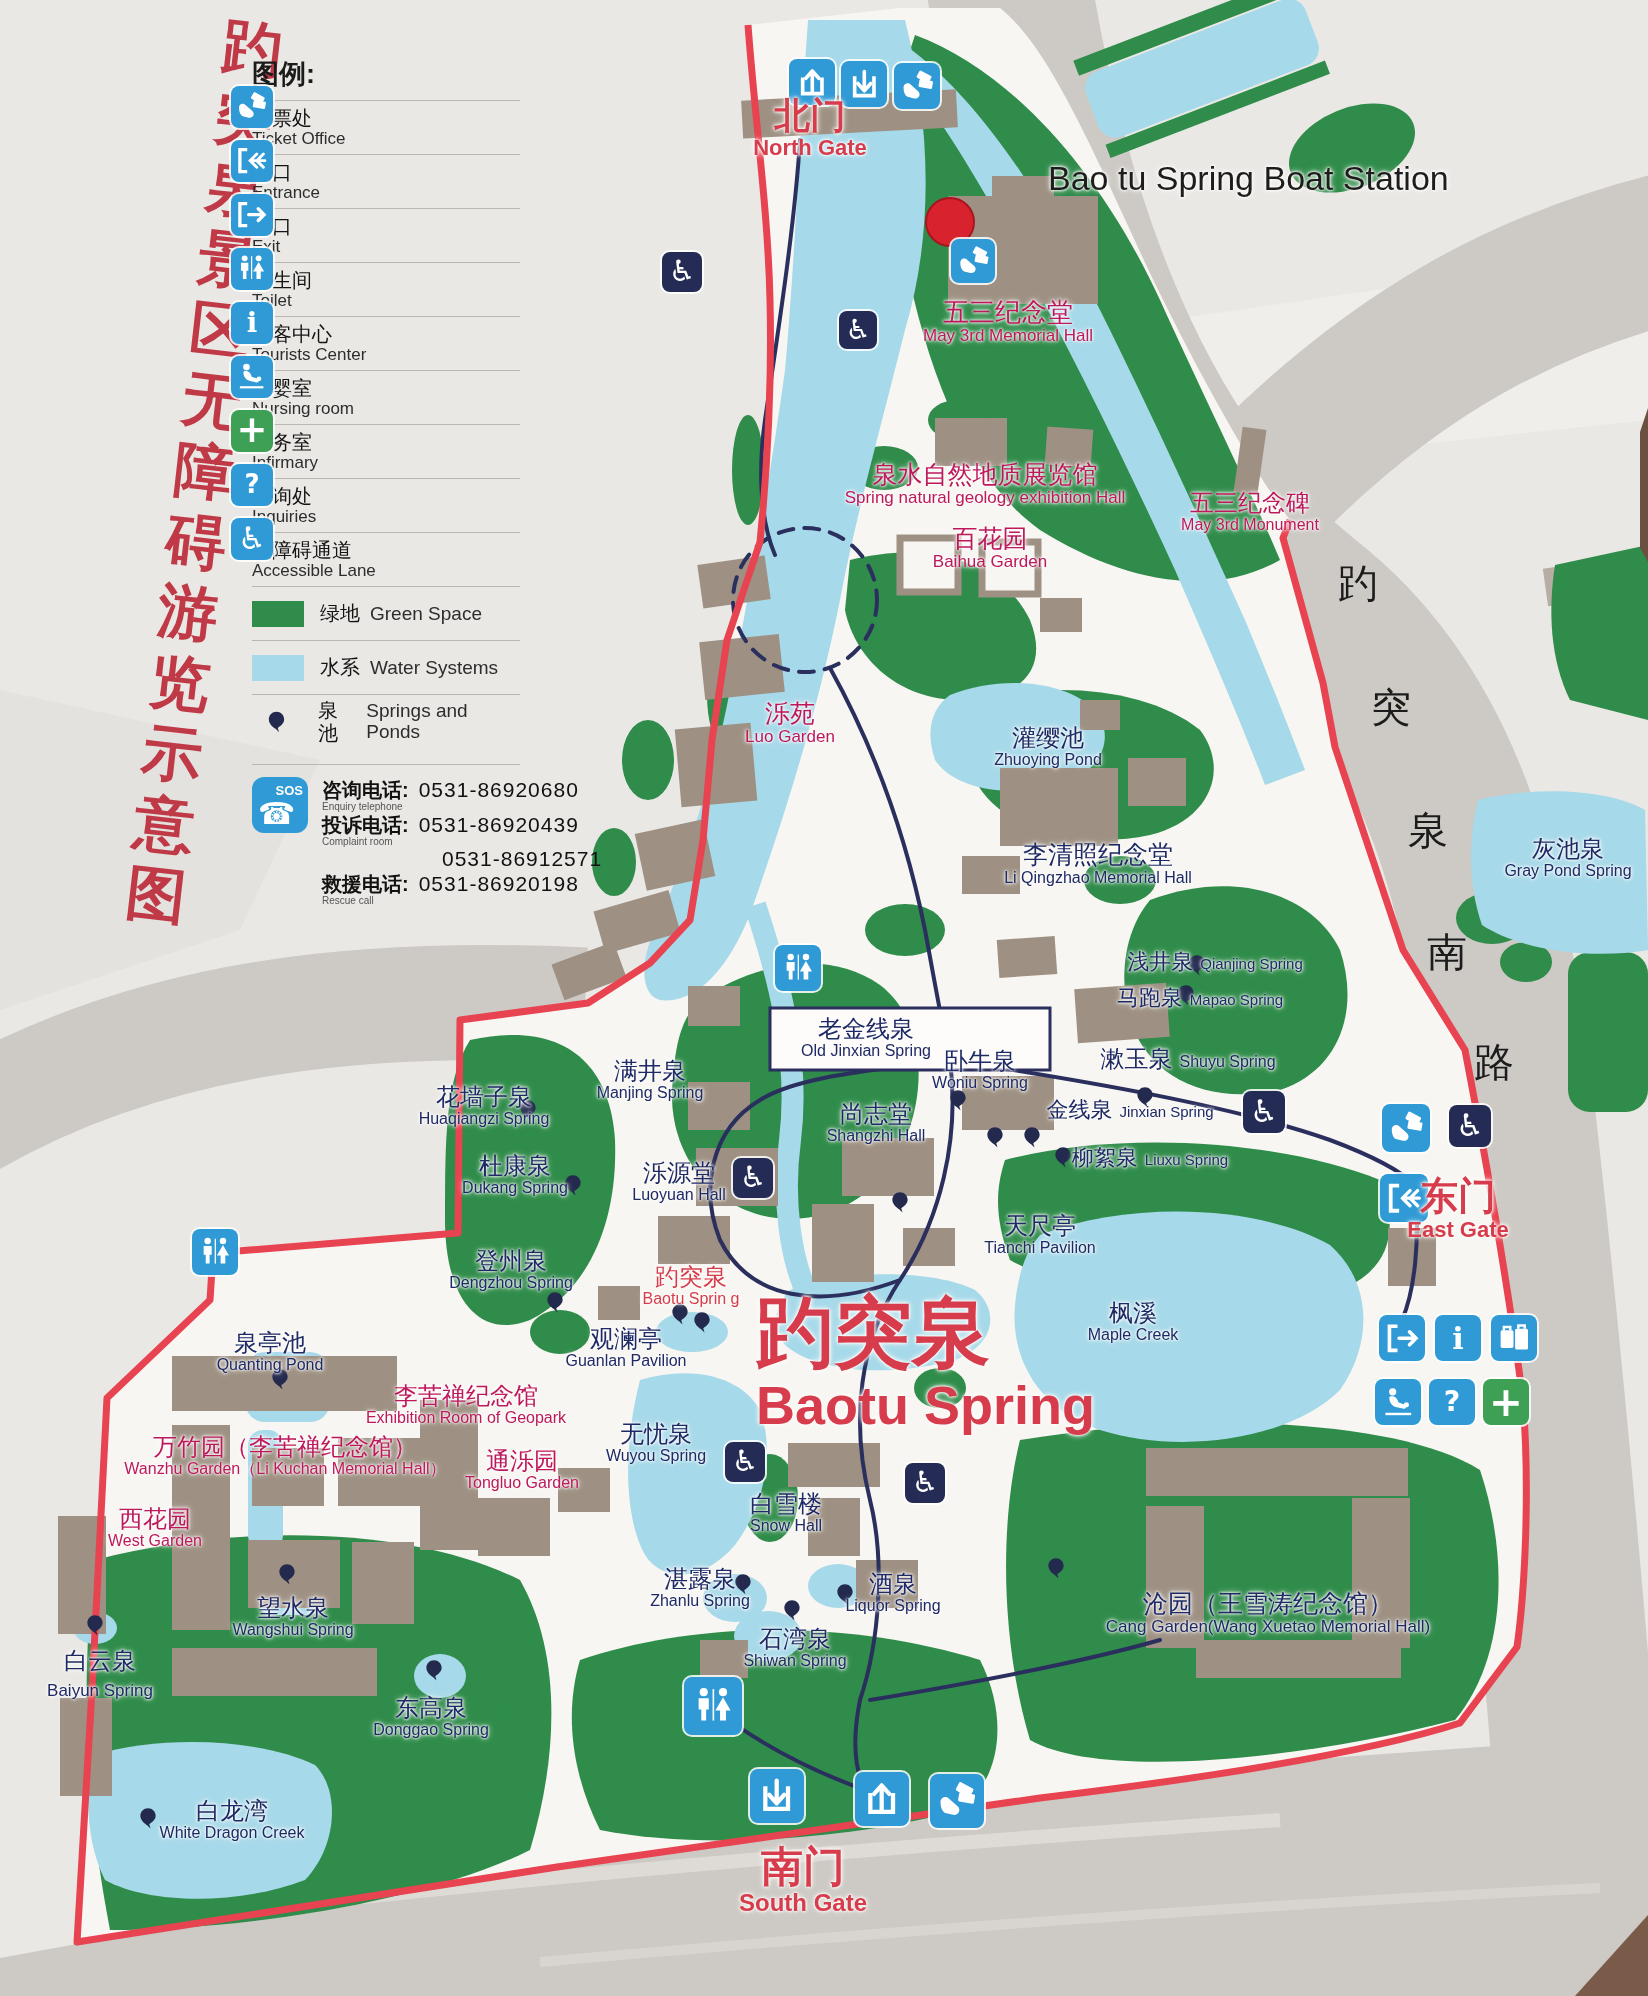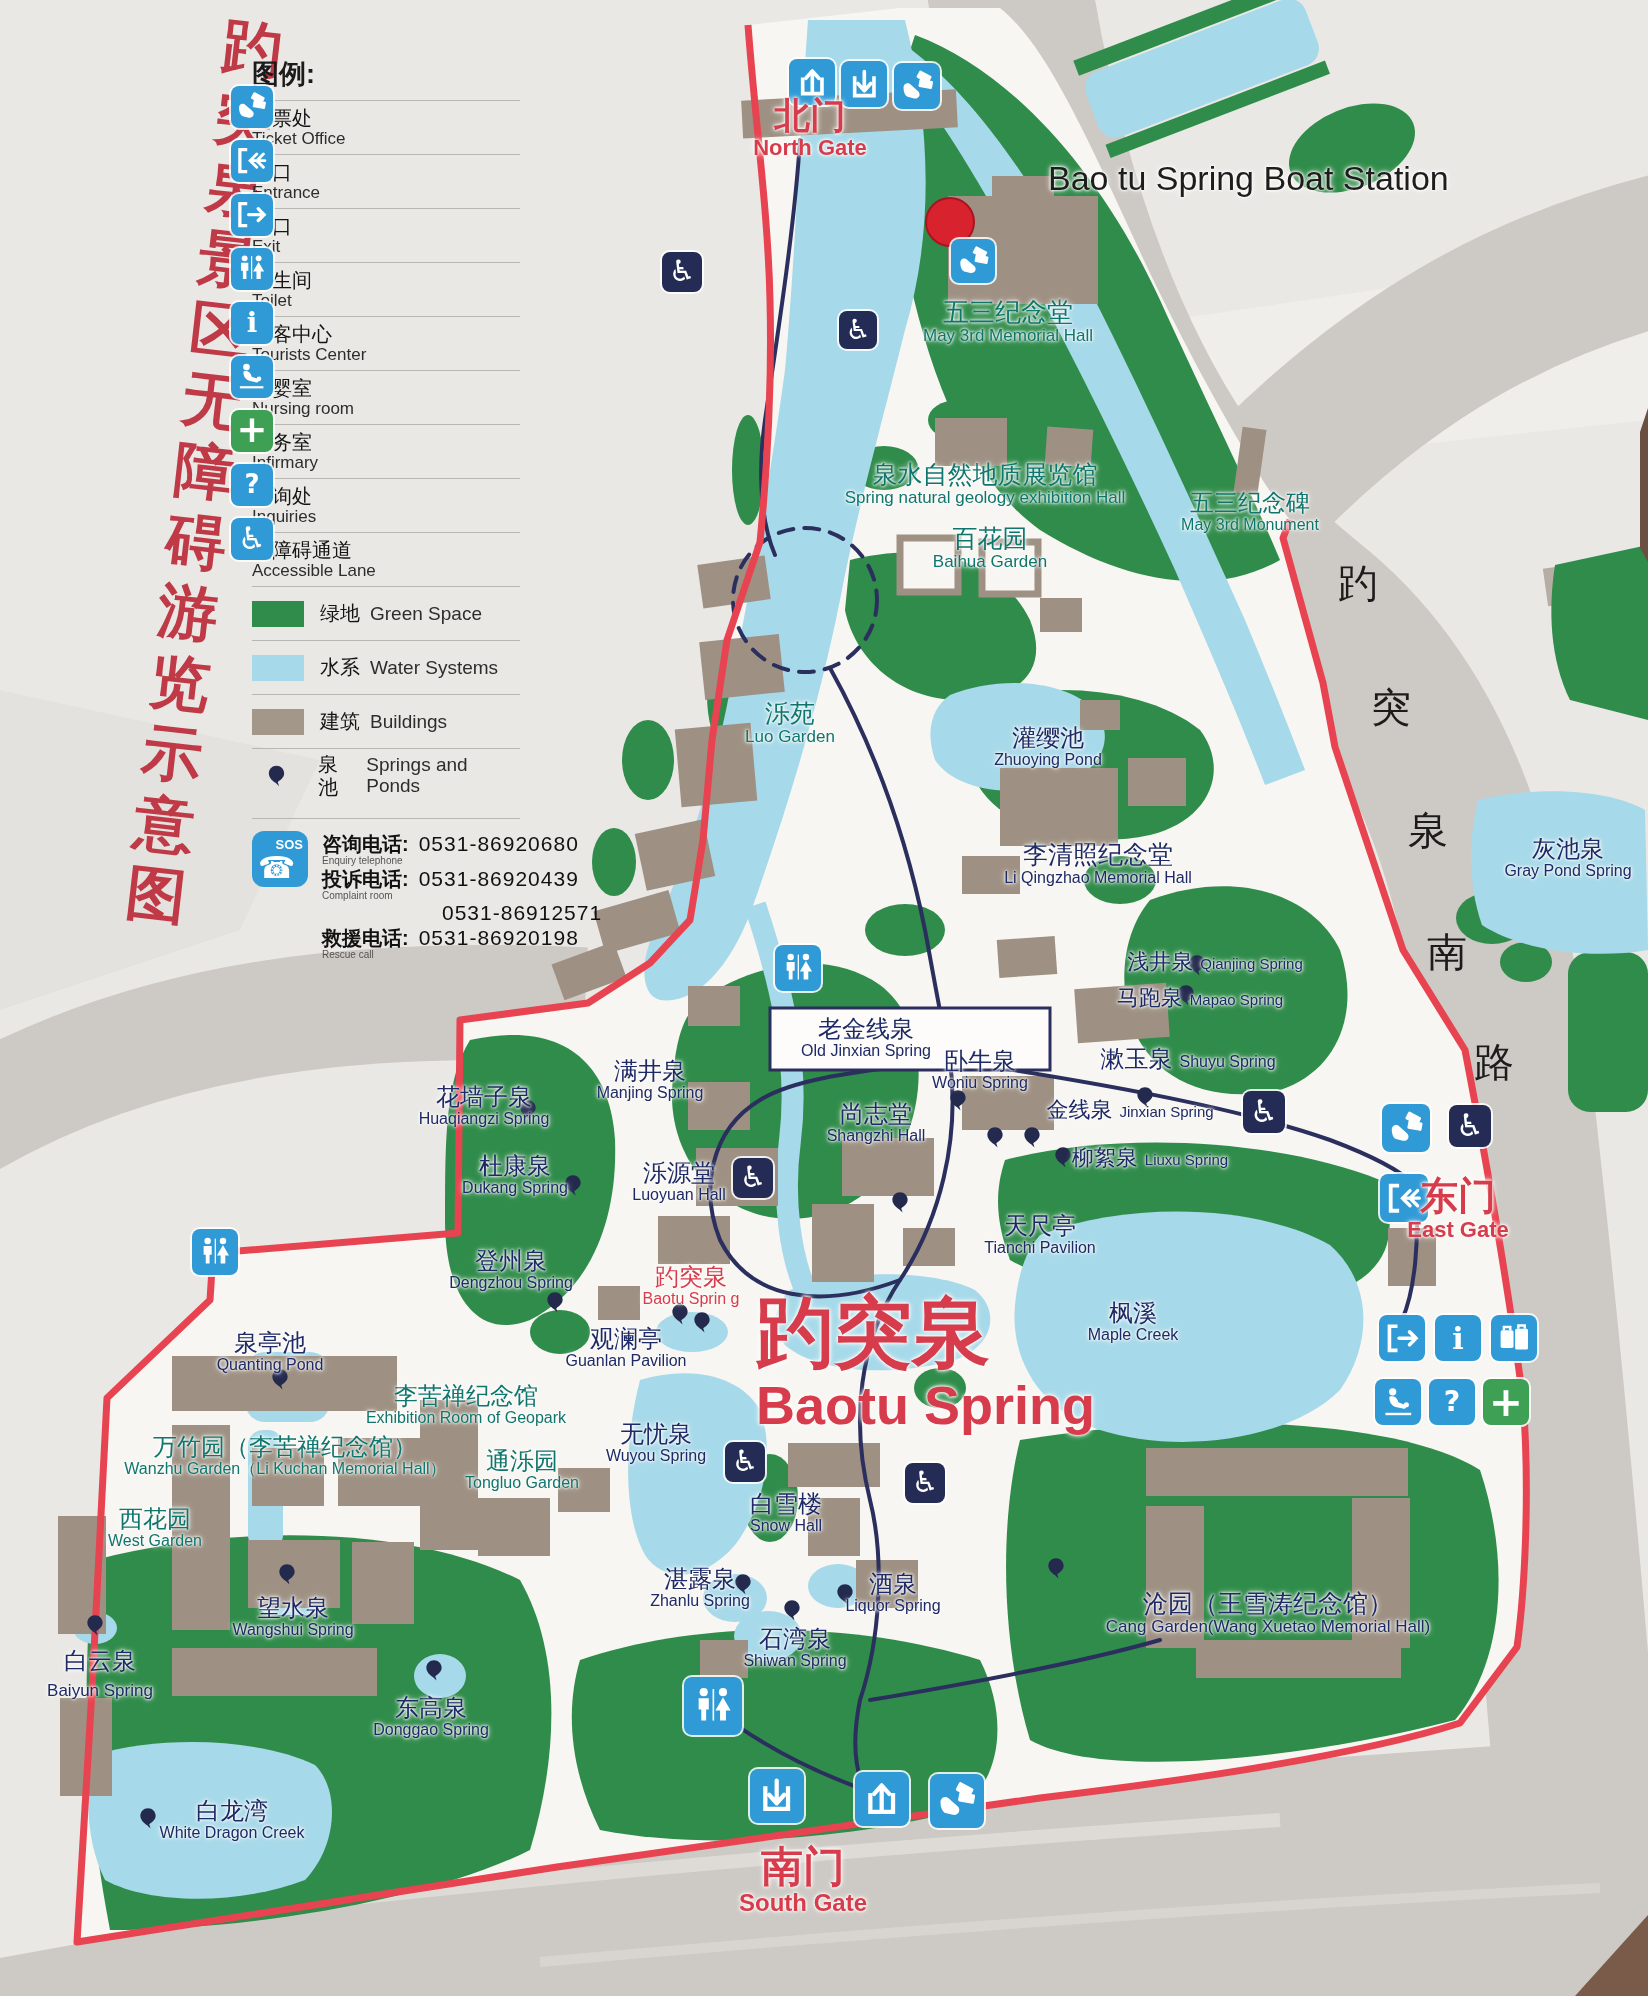--- a/index.html
+++ b/index.html
@@ -41,21 +41,21 @@
   .mlabel{position:absolute;transform:translateX(-50%);text-align:center;line-height:1.1;
           white-space:nowrap;z-index:30;
           text-shadow:0 0 3px #fdfcfa,0 0 3px #fdfcfa,0 0 6px #fdfcfa;}
   .mlabel .zh{display:block;}
   .mlabel .en{display:block;}
   .mlabel.inline{text-align:left;}
   .mlabel.inline .zh,.mlabel.inline .en{display:inline;}
   .mlabel.inline .en{margin-left:7px;}
   .mlabel.aleft{transform:none;text-align:left;}
   .mlabel.bold{font-weight:bold;}
-  .c-navy{color:#1e2a66;} .c-dark{color:#0f766e;} .c-red{color:#d63c4c;} .c-black{color:#1d1d1d;}
+  .c-navy{color:#1e2a66;} .c-dark{color:#be185d;} .c-red{color:#d63c4c;} .c-black{color:#1d1d1d;}
 
   .roadchar{position:absolute;transform:translate(-50%,-50%);font-size:40px;color:#1c1c1c;
             z-index:25;font-family:"Liberation Sans",sans-serif;}
 
   
   .micon{position:absolute;transform:translate(-50%,-50%);border-radius:8px;display:flex;
          align-items:center;justify-content:center;z-index:28;
          box-shadow:0 0 0 2px rgba(255,255,255,.85);}
   .micon svg{width:84%;height:84%;}
   .micon .glyph{color:#fff;line-height:1;font-family:"DejaVu Sans",sans-serif;}
@@ -381,27 +381,20 @@
           </div>
         </div>
         <div class="lrow">
           <div class="swatch sw-water"></div>
           <div class="txt oneline">
             <span class="zh">水系</span>
             <span class="en">Water Systems</span>
           </div>
         </div>
         <div class="lrow">
-          <div class="swatch sw-building"></div>
-          <div class="txt oneline">
-            <span class="zh">建筑</span>
-            <span class="en">Buildings</span>
-          </div>
-        </div>
-        <div class="lrow">
           <div class="sw-balloon">
             <div style="width:17px;height:22px"><svg viewBox="0 0 20 26">
                 <path d="M10,1 C15,1 19,5 19,10 C19,15 14,18 11.5,20 L13,25 L9,21 C5.5,19 1,15 1,10 C1,5 5,1 10,1 Z" fill="#232a4e"></path>
               </svg></div>
           </div>
           <div class="txt oneline">
             <span class="zh">泉池</span>
             <span class="en">Springs and Ponds</span>
           </div>
         </div>

